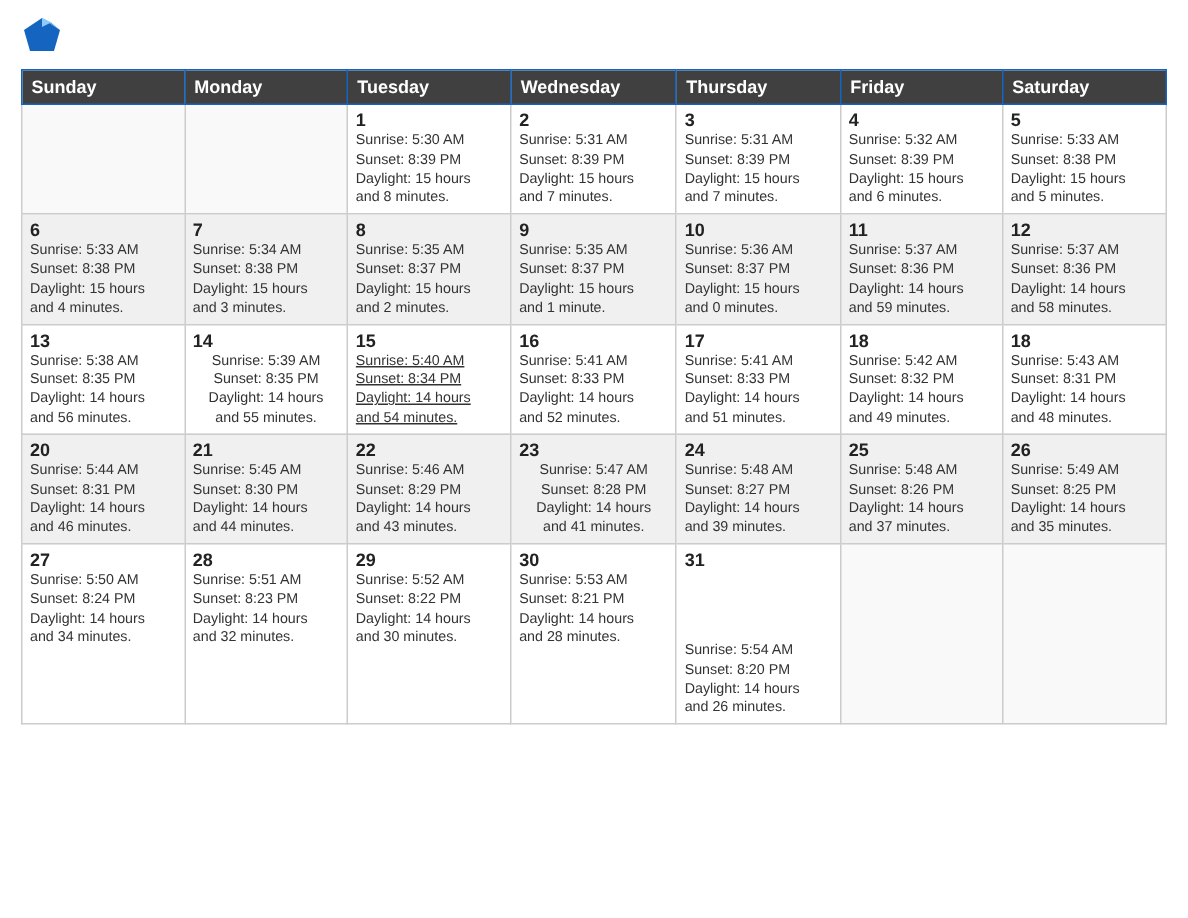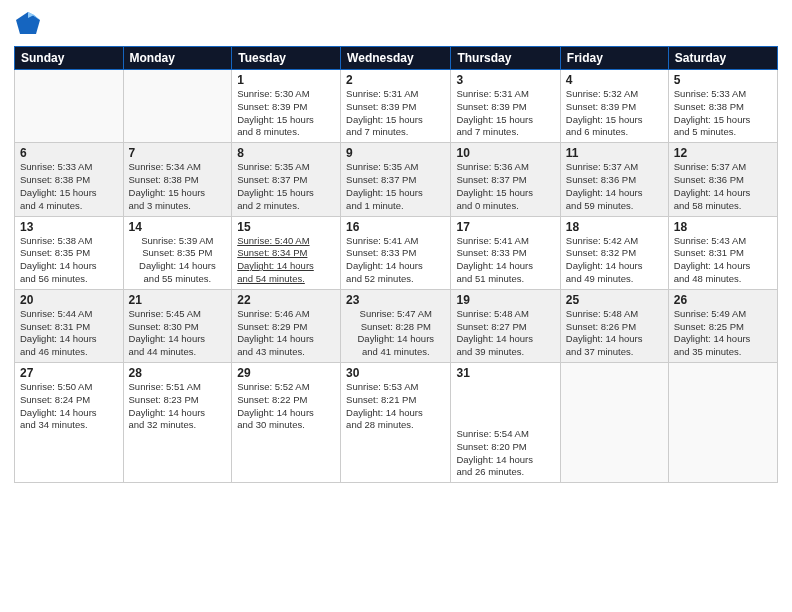--- a/index.html
+++ b/index.html
@@ -50,21 +50,21 @@
     .location {
       font-size: 14px;
       color: #444;
     }
     .calendar {
       width: 100%;
       border-collapse: collapse;
       border: 1px solid #bbb;
     }
     .calendar th {
-      background: #0f172a;
+      background: #404040;
       color: #fff;
       text-align: left;
       padding: 4px 6px;
       font-size: 12px;
       font-weight: bold;
       border: 1px solid #1565c0;
     }
     .calendar td {
       vertical-align: top;
       border: 1px solid #ccc;
@@ -293,21 +293,21 @@
 and 43 minutes.</div>
           </td>
           <td>
             <span class="day-num">23</span>
             <div class="day-info" style="white-space: pre-line; text-align: center;">Sunrise: 5:47 AM
 Sunset: 8:28 PM
 Daylight: 14 hours
 and 41 minutes.</div>
           </td>
           <td>
-            <span class="day-num">19</span>
+            <span class="day-num">24</span>
             <div class="day-info" style="white-space: pre-line;">Sunrise: 5:48 AM
 Sunset: 8:27 PM
 Daylight: 14 hours
 and 39 minutes.</div>
           </td>
           <td>
             <span class="day-num">25</span>
             <div class="day-info" style="white-space: pre-line;">Sunrise: 5:48 AM
 Sunset: 8:26 PM
 Daylight: 14 hours

